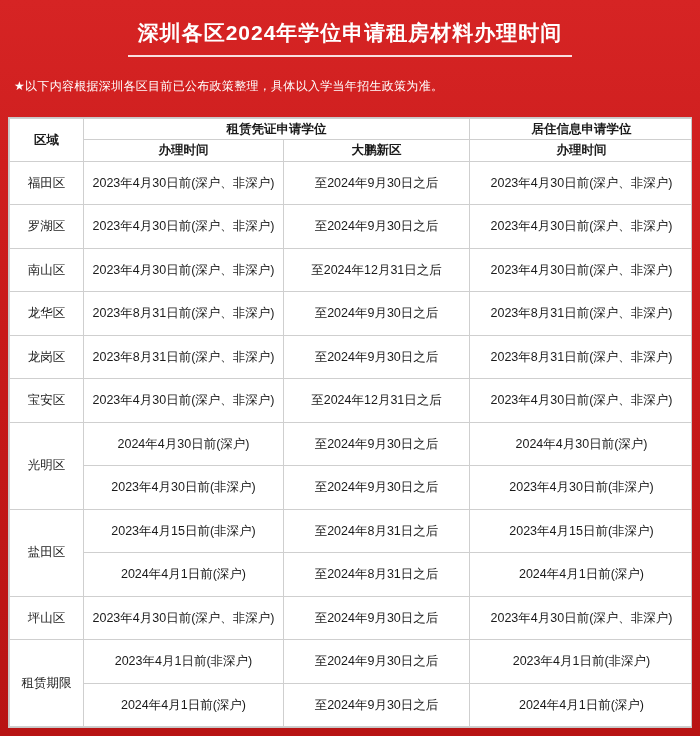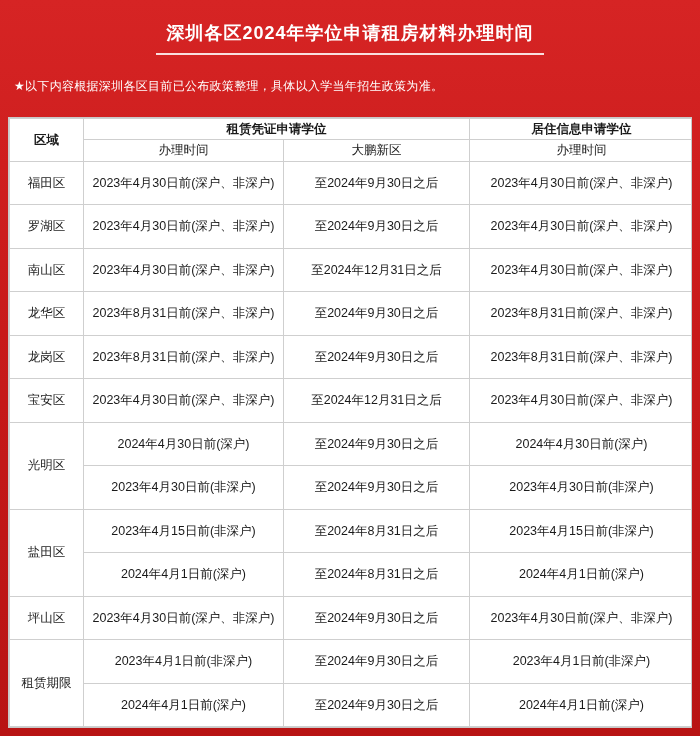--- a/index.html
+++ b/index.html
@@ -21,21 +21,21 @@
     padding: 0;
   }
   .title-wrap {
     height: 72px;
     display: flex;
     align-items: center;
     justify-content: center;
   }
   .title {
     color: #ffffff;
-    font-size: 18px;
+    font-size: 21px;
     font-weight: bold;
     letter-spacing: 1px;
     border-bottom: 2px solid rgba(255,255,255,0.85);
     padding: 4px 10px 8px 10px;
     white-space: nowrap;
   }
   .note {
     color: #ffffff;
     font-size: 12px;
     padding: 6px 14px 10px 14px;
@@ -66,21 +66,21 @@
     color: #1a1a1a;
     padding: 2px 2px;
     line-height: 1.3;
   }
   .hdr {
     font-weight: bold;
     font-size: 14px;
     background: #ffffff;
   }
   .hdr-sub {
-    font-weight: normal;
+    font-weight: bold;
     font-size: 13.5px;
     background: #ffffff;
   }
   .region {
     font-weight: normal;
     font-size: 14.5px;
   }
   .col-region { width: 74px; }
   .col-a { width: 200px; }
   .col-b { width: 186px; }

